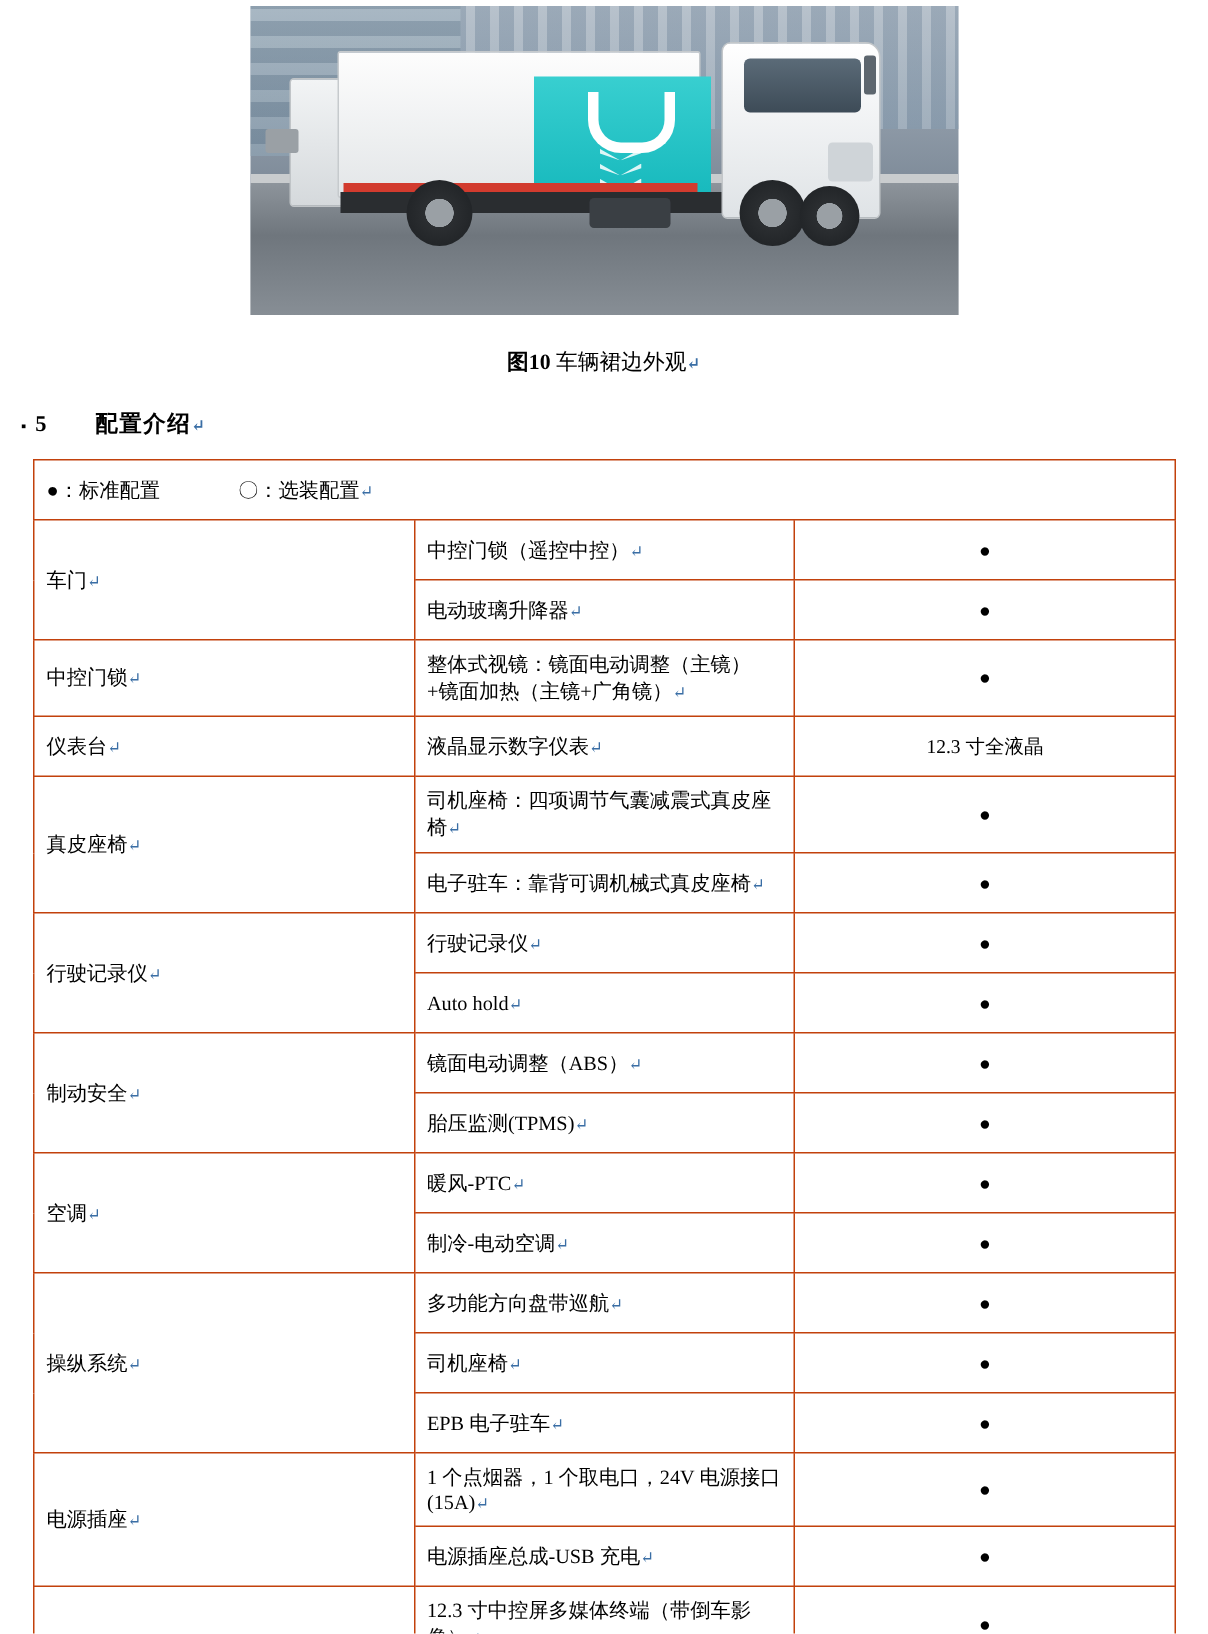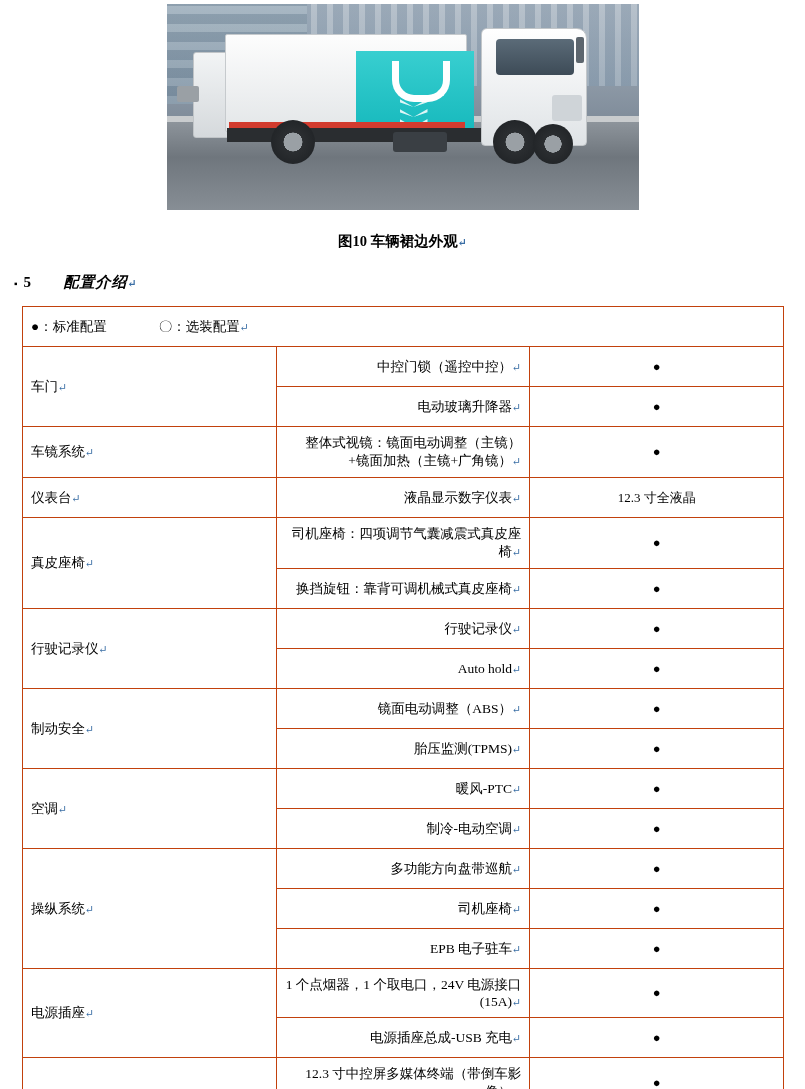--- a/index.html
+++ b/index.html
@@ -180,38 +180,38 @@
     width: 54px; height: 20px;
     background: #3a3f44;
     border-radius: 3px;
   }
   .fig-caption {
     text-align: center;
     font-size: 14.5px;
     margin-top: 22px;
     font-weight: bold;
   }
-  .fig-caption .cap-text { font-weight: bold; }
+  .fig-caption .cap-text { font-weight: normal; }
 
   
   .heading-row {
     display: flex;
     align-items: baseline;
     margin: 22px 0 0 14px;
     font-weight: bold;
     font-size: 15px;
   }
   .heading-bullet {
     font-size: 10px;
     color: #000;
     margin-right: 6px;
     line-height: 1;
   }
   .heading-num { width: 40px; }
-  .heading-text { letter-spacing: 1px; font-style: italic; }
+  .heading-text { letter-spacing: 1px; }
 
   
   table.config {
     border-collapse: collapse;
     margin: 14px 0 0 22px;
     width: 762px;
     table-layout: fixed;
     font-size: 13.5px;
   }
   table.config td {
@@ -219,21 +219,20 @@
     padding: 7px 8px;
     vertical-align: middle;
     height: 25px;
   }
   td.cat {
     width: 140px;
     padding-left: 10px;
   }
   td.item {
     padding-left: 10px;
-    text-align: right;
   }
   td.mark {
     width: 115px;
     text-align: center;
     font-size: 13px;
   }
   td.legend {
     font-size: 13.5px;
     padding-left: 14px;
   }
@@ -302,36 +301,36 @@
       <tr>
         <td class="cat" rowspan="2"><span>车门</span><span class="pilcrow">↵</span></td>
         <td class="item"><span>中控门锁（遥控中控）</span><span class="pilcrow">↵</span></td>
         <td class="mark"><span>●</span></td>
       </tr>
       <tr>
         <td class="item"><span>电动玻璃升降器</span><span class="pilcrow">↵</span></td>
         <td class="mark"><span>●</span></td>
       </tr>
       <tr>
-        <td class="cat" rowspan="1"><span>车镜系统</span><span class="pilcrow">↵</span></td>
+        <td class="cat" rowspan="1"><span>中控门锁</span><span class="pilcrow">↵</span></td>
         <td class="item"><span>整体式视镜：镜面电动调整（主镜）+镜面加热（主镜+广角镜）</span><span class="pilcrow">↵</span></td>
         <td class="mark"><span>●</span></td>
       </tr>
       <tr>
         <td class="cat" rowspan="1"><span>仪表台</span><span class="pilcrow">↵</span></td>
         <td class="item"><span>液晶显示数字仪表</span><span class="pilcrow">↵</span></td>
         <td class="mark"><span>12.3 寸全液晶</span></td>
       </tr>
       <tr>
         <td class="cat" rowspan="2"><span>真皮座椅</span><span class="pilcrow">↵</span></td>
         <td class="item"><span>司机座椅：四项调节气囊减震式真皮座椅</span><span class="pilcrow">↵</span></td>
         <td class="mark"><span>●</span></td>
       </tr>
       <tr>
-        <td class="item"><span>换挡旋钮：靠背可调机械式真皮座椅</span><span class="pilcrow">↵</span></td>
+        <td class="item"><span>电子驻车：靠背可调机械式真皮座椅</span><span class="pilcrow">↵</span></td>
         <td class="mark"><span>●</span></td>
       </tr>
       <tr>
         <td class="cat" rowspan="2"><span>行驶记录仪</span><span class="pilcrow">↵</span></td>
         <td class="item"><span>行驶记录仪</span><span class="pilcrow">↵</span></td>
         <td class="mark"><span>●</span></td>
       </tr>
       <tr>
         <td class="item"><span>Auto hold</span><span class="pilcrow">↵</span></td>
         <td class="mark"><span>●</span></td>

